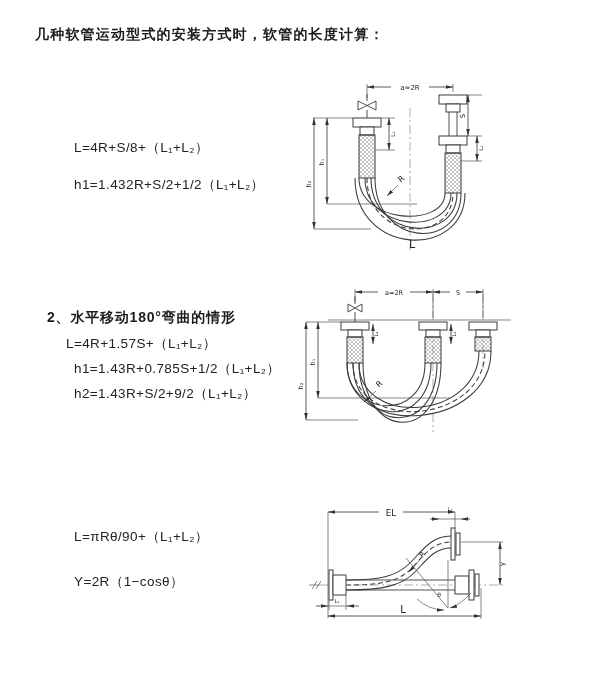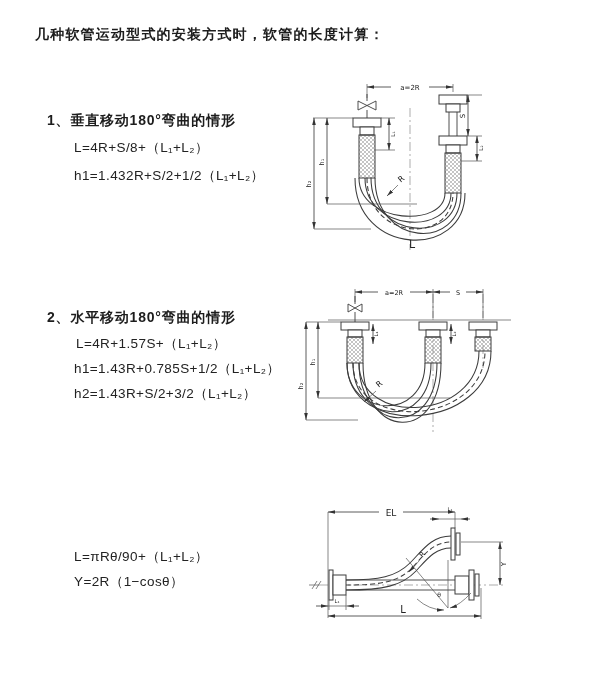--- a/index.html
+++ b/index.html
@@ -20,30 +20,29 @@
   .dash{stroke-dasharray:5 3;}
   .vv{fill:none;stroke:#3c3c3c;stroke-width:0.9;}
 </style>
 </head>
 <body>
 
 <div class="page">
 
   <div class="t title" style="left:35px;top:26px">几种软管运动型式的安装方式时，软管的长度计算：</div>
 
-  <div class="t head" style="left:47px;top:112px">1、垂直移动180°弯曲的情形</div>
   <div class="t f" style="left:74px;top:139px">L=4R+S/8+（L₁+L₂）</div>
-  <div class="t f" style="left:74px;top:167px">h1=1.432R+S/2+1/2（L₁+L₂）</div>
+  <div class="t f" style="left:74px;top:176px">h1=1.432R+S/2+1/2（L₁+L₂）</div>
 
   <div class="t head" style="left:47px;top:309px">2、水平移动180°弯曲的情形</div>
-  <div class="t f" style="left:76px;top:335px">L=4R+1.57S+（L₁+L₂）</div>
+  <div class="t f" style="left:66px;top:335px">L=4R+1.57S+（L₁+L₂）</div>
   <div class="t f" style="left:74px;top:360px">h1=1.43R+0.785S+1/2（L₁+L₂）</div>
-  <div class="t f" style="left:74px;top:385px">h2=1.43R+S/2+3/2（L₁+L₂）</div>
-
-  <div class="t f" style="left:74px;top:548px">L=πRθ/90+（L₁+L₂）</div>
+  <div class="t f" style="left:74px;top:385px">h2=1.43R+S/2+9/2（L₁+L₂）</div>
+
+  <div class="t f" style="left:74px;top:528px">L=πRθ/90+（L₁+L₂）</div>
   <div class="t f" style="left:74px;top:573px">Y=2R（1−cosθ）</div>
 
   <svg class="diag" style="left:305px;top:72px" width="275" height="190" viewBox="0 0 275 190">
     <defs>
       <marker id="ar1" markerWidth="9" markerHeight="6" refX="7" refY="2.6" orient="auto-start-reverse" markerUnits="userSpaceOnUse">
         <path d="M0,0.8 L7,2.6 L0,4.4 Z" fill="#333"></path>
       </marker>
       <pattern id="hx1" width="4" height="4" patternUnits="userSpaceOnUse">
         <path d="M0,4 l4,-4 M-1,1 l2,-2 M3,5 l2,-2" stroke="#888" stroke-width="0.5"></path>
         <path d="M0,0 l4,4 M-1,3 l2,2 M3,-1 l2,2" stroke="#888" stroke-width="0.5"></path>

